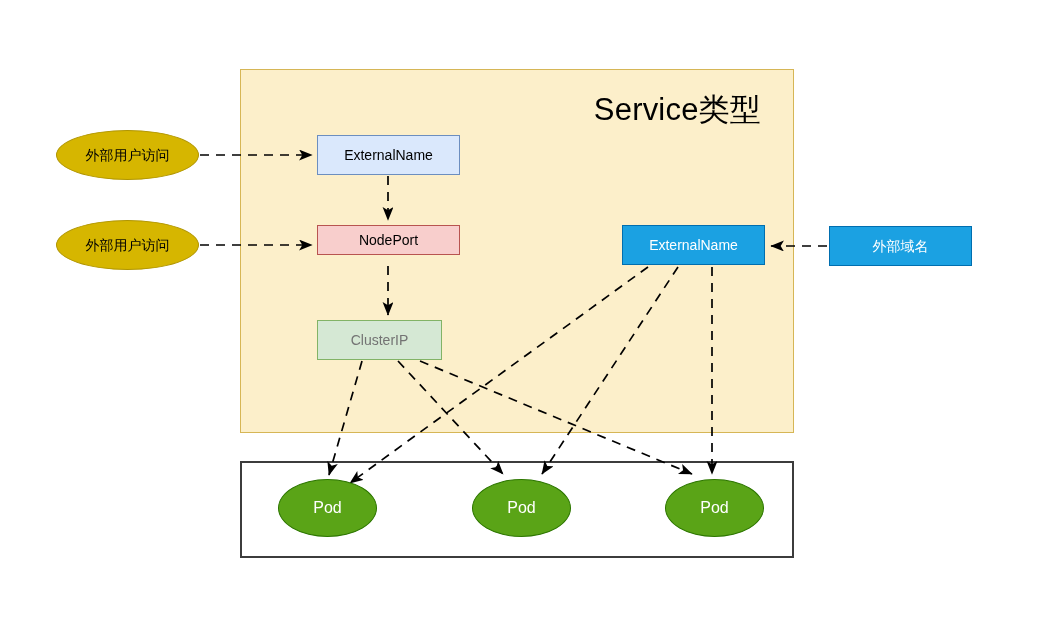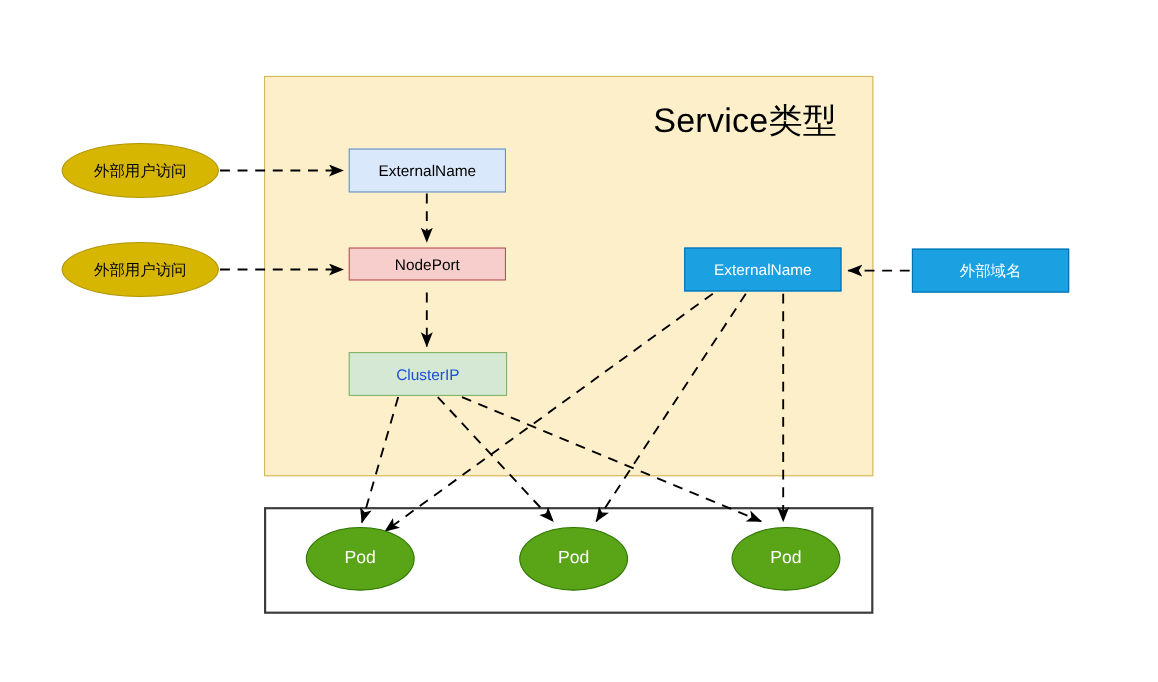--- a/index.html
+++ b/index.html
@@ -74,24 +74,24 @@
   }
   .rect-np {
     left: 317px; top: 225px;
     width: 143px; height: 30px;
     background: #F8CECC;
     border-color: #B85450;
     color: #000000;
   }
   .rect-cip {
     left: 317px; top: 320px;
-    width: 144px; height: 40px;
+    width: 125px; height: 40px;
     background: #D5E8D4;
     border-color: #82B366;
-    color: #1d4ed8;
+    color: #737373;
   }
   .rect-extname {
     left: 622px; top: 225px;
     width: 143px; height: 40px;
     background: #1BA1E2;
     border-color: #006EAF;
     color: #ffffff;
   }
   .rect-domain {
     left: 829px; top: 226px;

